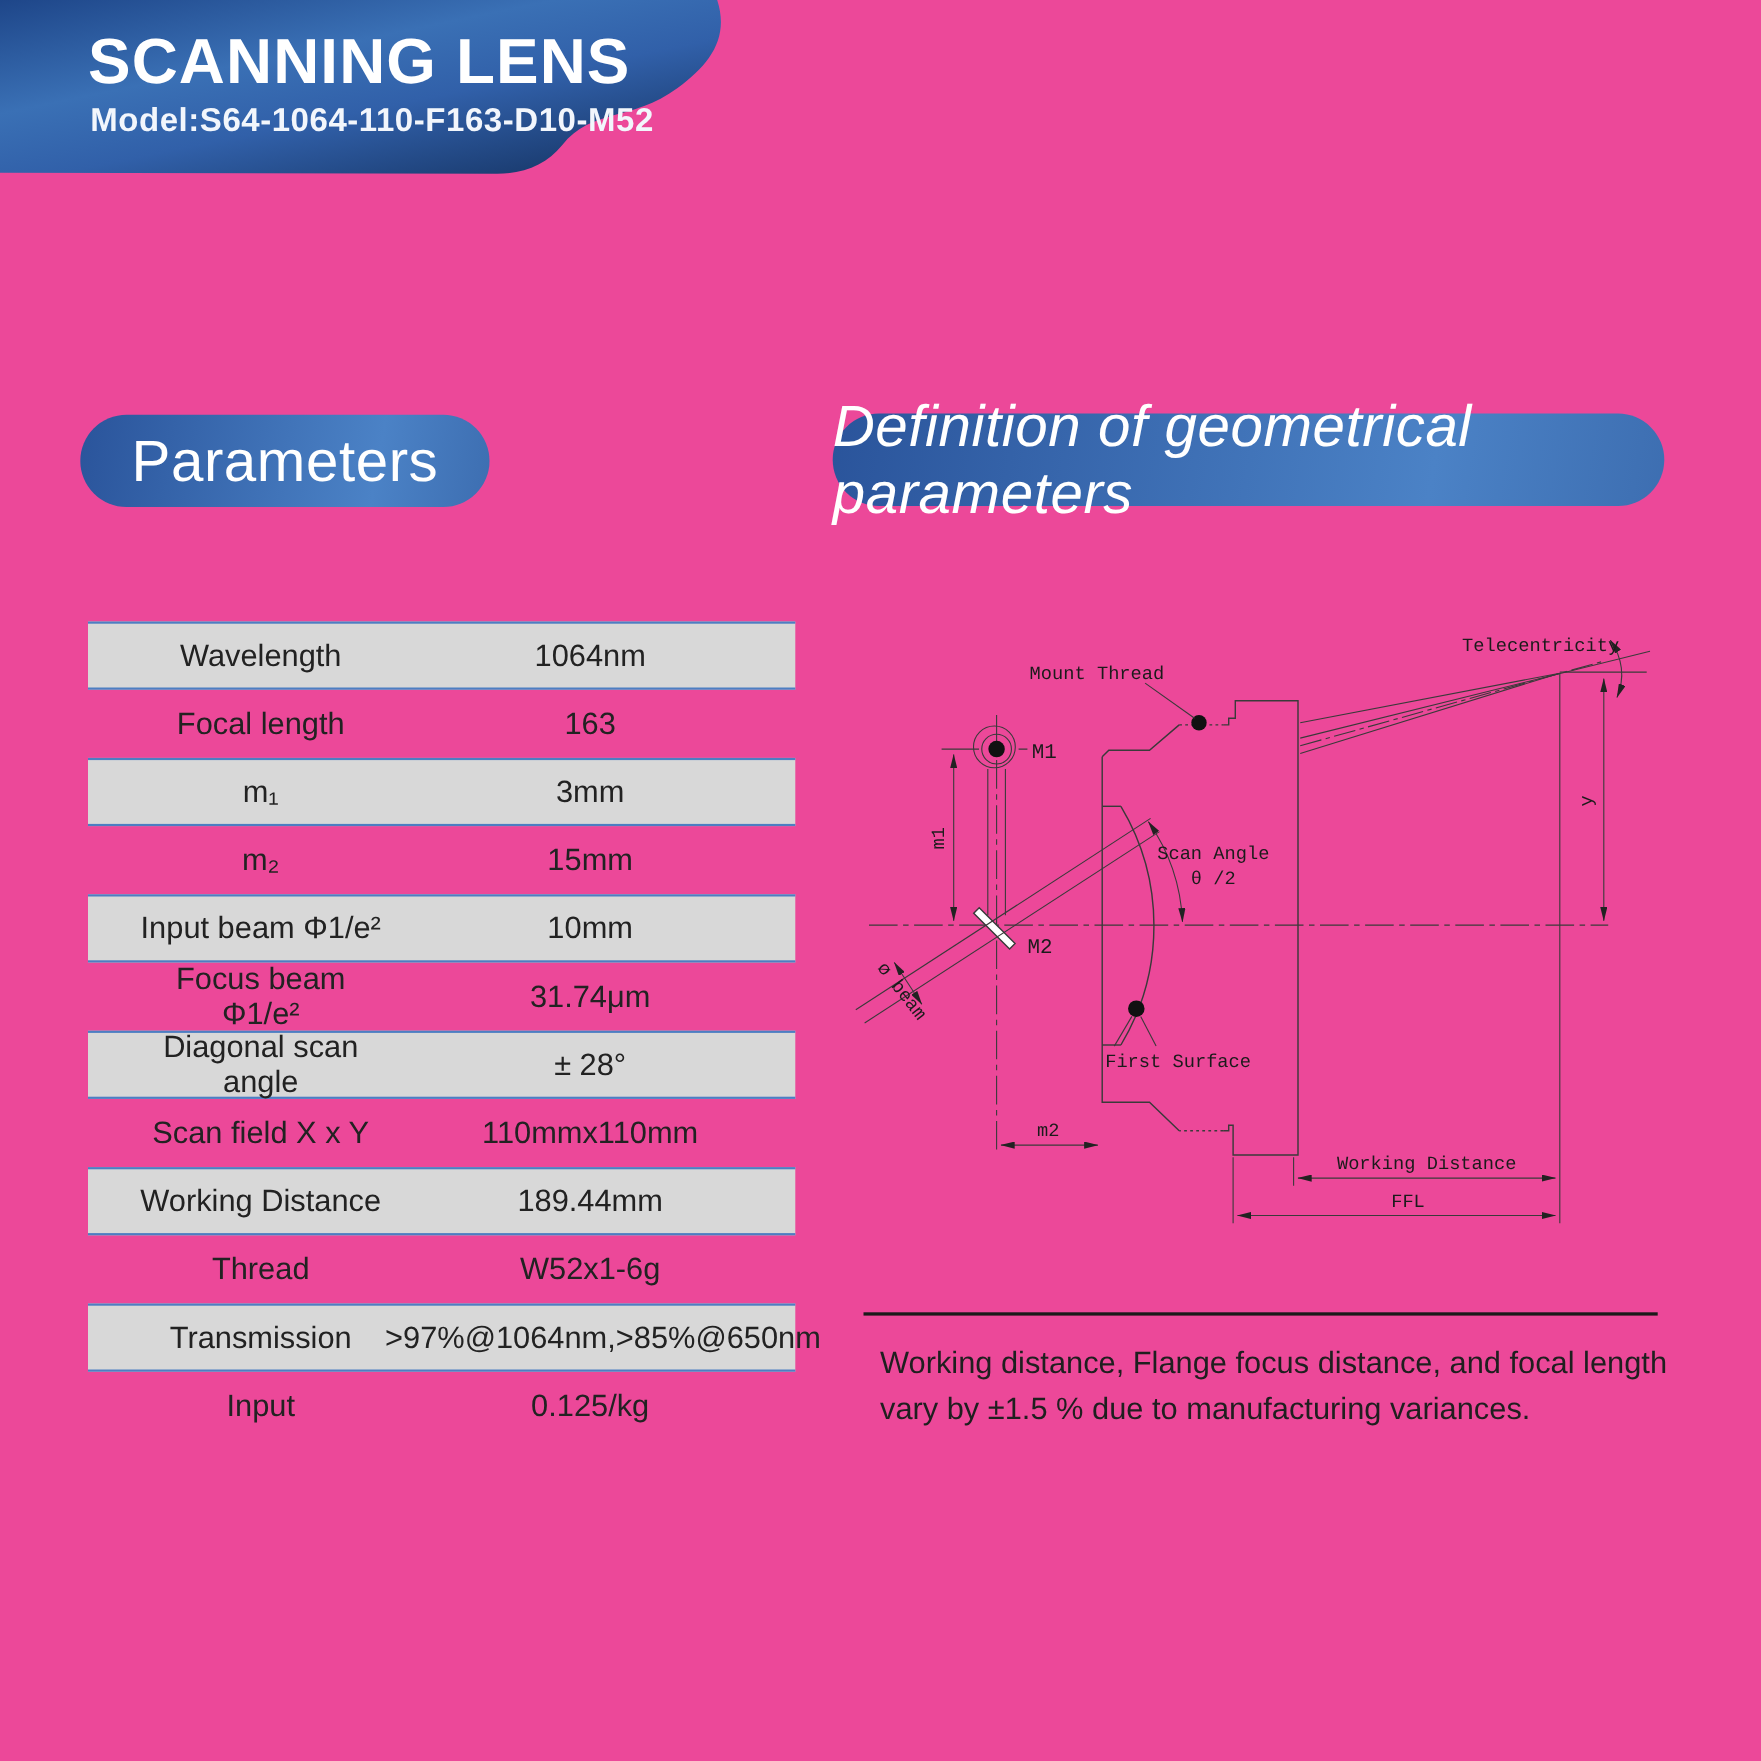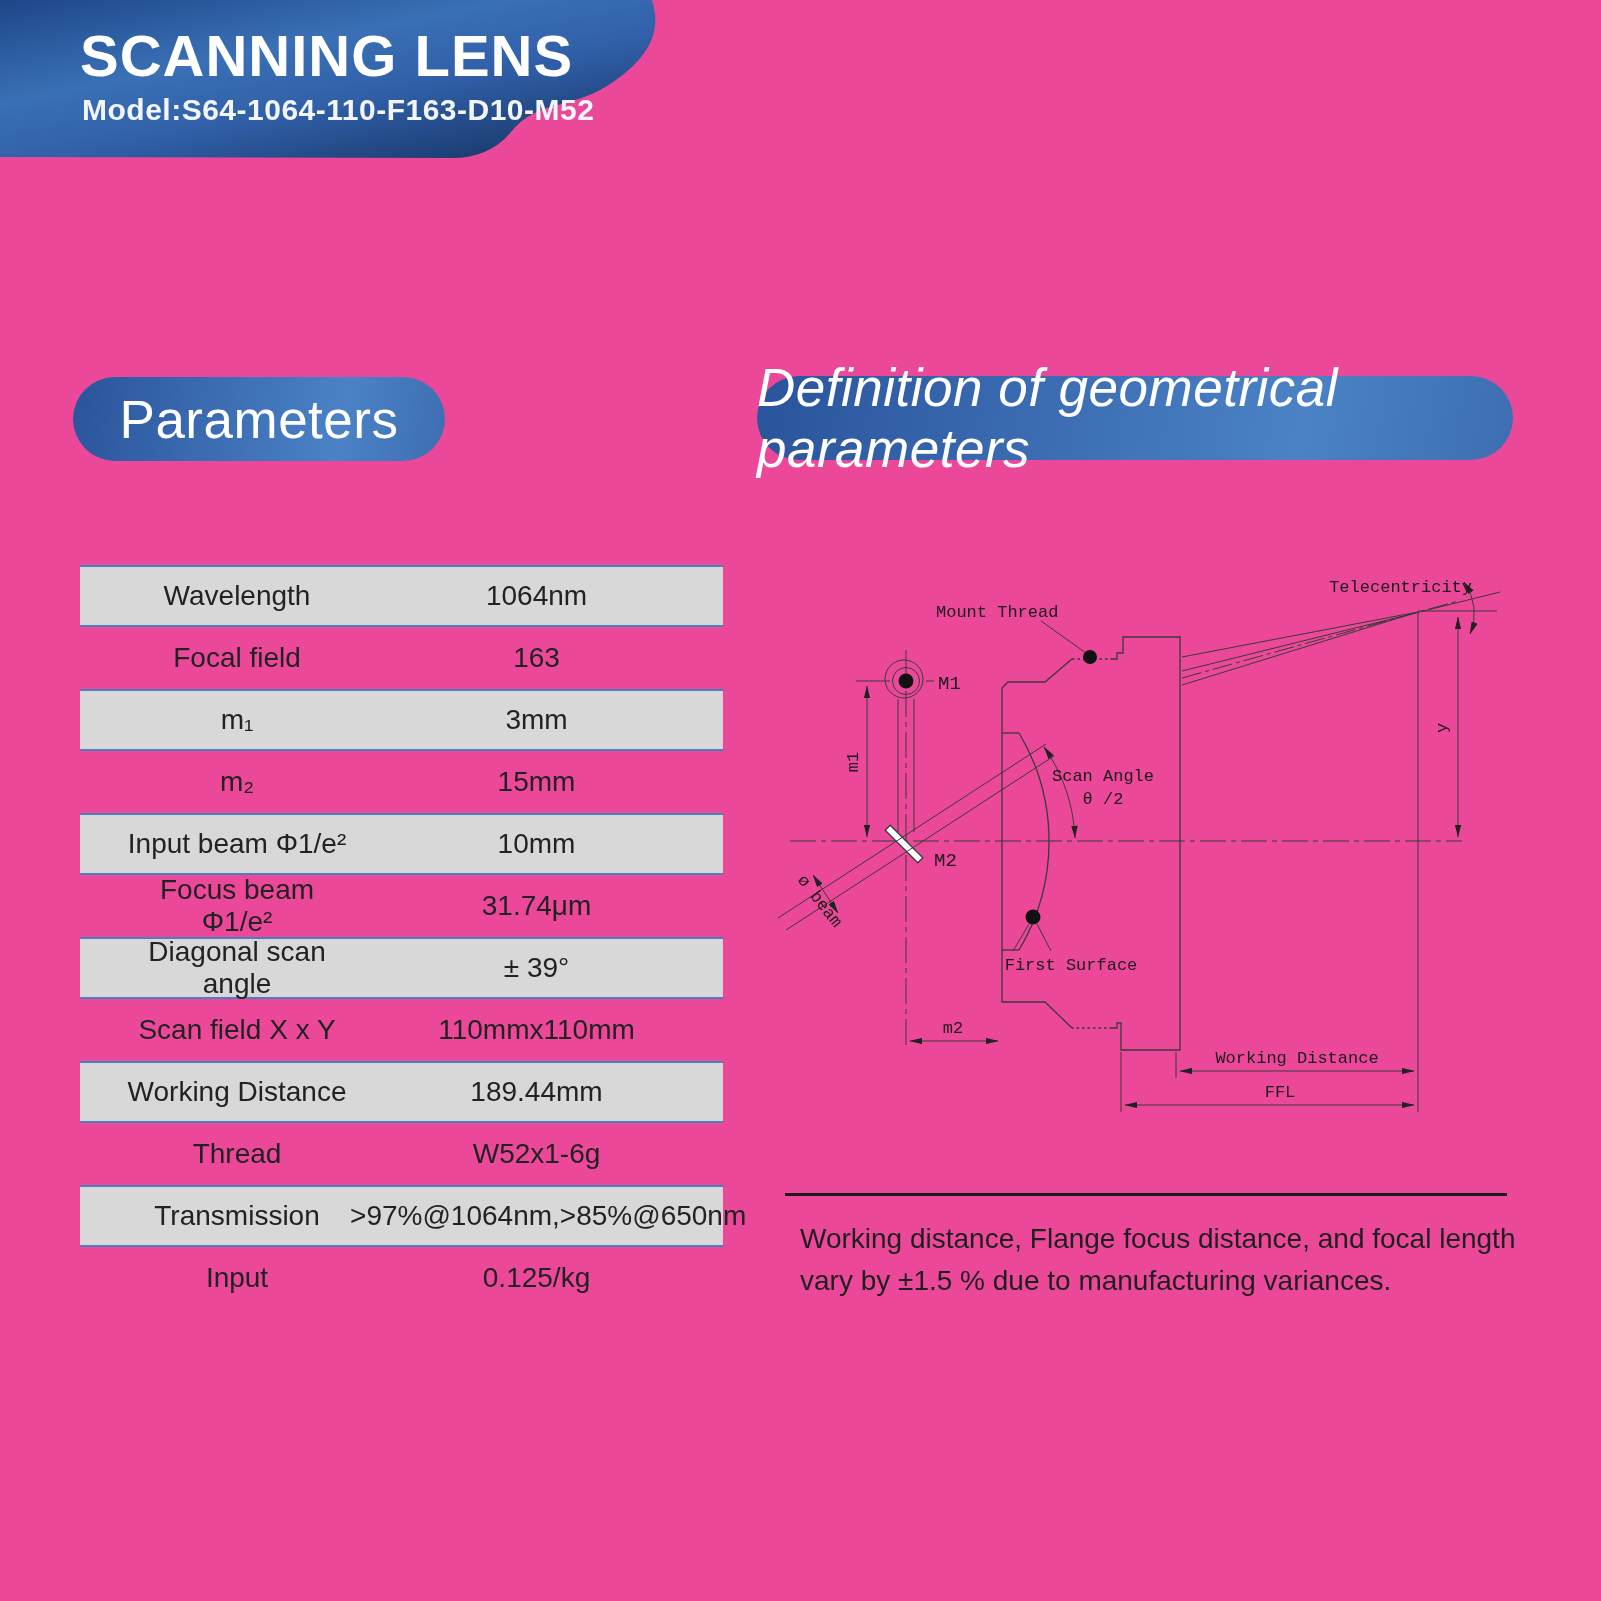--- a/index.html
+++ b/index.html
@@ -69,21 +69,21 @@
     <span>Definition of geometrical parameters</span>
   </div>
 
   <div class="ptable">
     <div class="prow shaded">
       <div class="pcell lab">Wavelength</div>
       <div class="pcell val">1064nm</div>
     </div>
 
     <div class="prow">
-      <div class="pcell lab">Focal field</div>
+      <div class="pcell lab">Focal length</div>
       <div class="pcell val">163</div>
     </div>
 
     <div class="prow shaded">
       <div class="pcell lab">m₁</div>
       <div class="pcell val">3mm</div>
     </div>
 
     <div class="prow">
       <div class="pcell lab">m₂</div>
@@ -95,21 +95,21 @@
       <div class="pcell val">10mm</div>
     </div>
 
     <div class="prow">
       <div class="pcell lab">Focus beam Φ1/e²</div>
       <div class="pcell val">31.74μm</div>
     </div>
 
     <div class="prow shaded">
       <div class="pcell lab">Diagonal scan angle</div>
-      <div class="pcell val">± 39°</div>
+      <div class="pcell val">± 28°</div>
     </div>
 
     <div class="prow">
       <div class="pcell lab">Scan field X x Y</div>
       <div class="pcell val">110mmx110mm</div>
     </div>
 
     <div class="prow shaded">
       <div class="pcell lab">Working Distance</div>
       <div class="pcell val">189.44mm</div>

